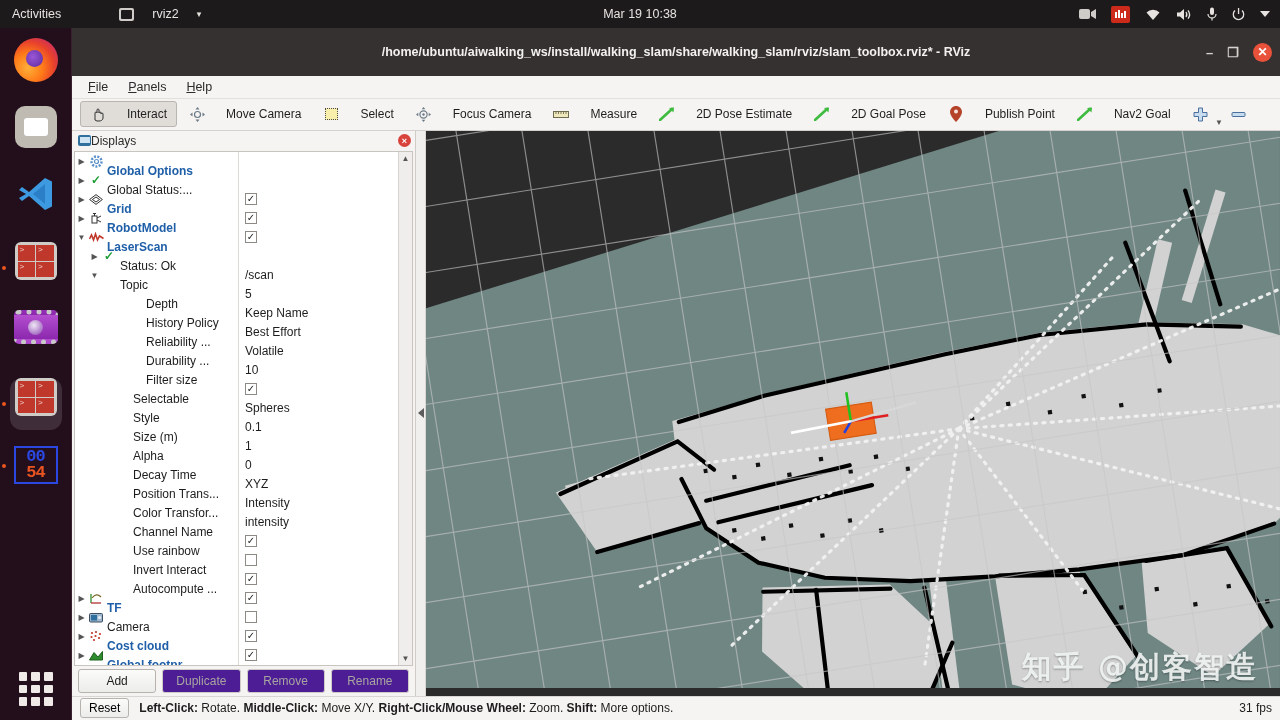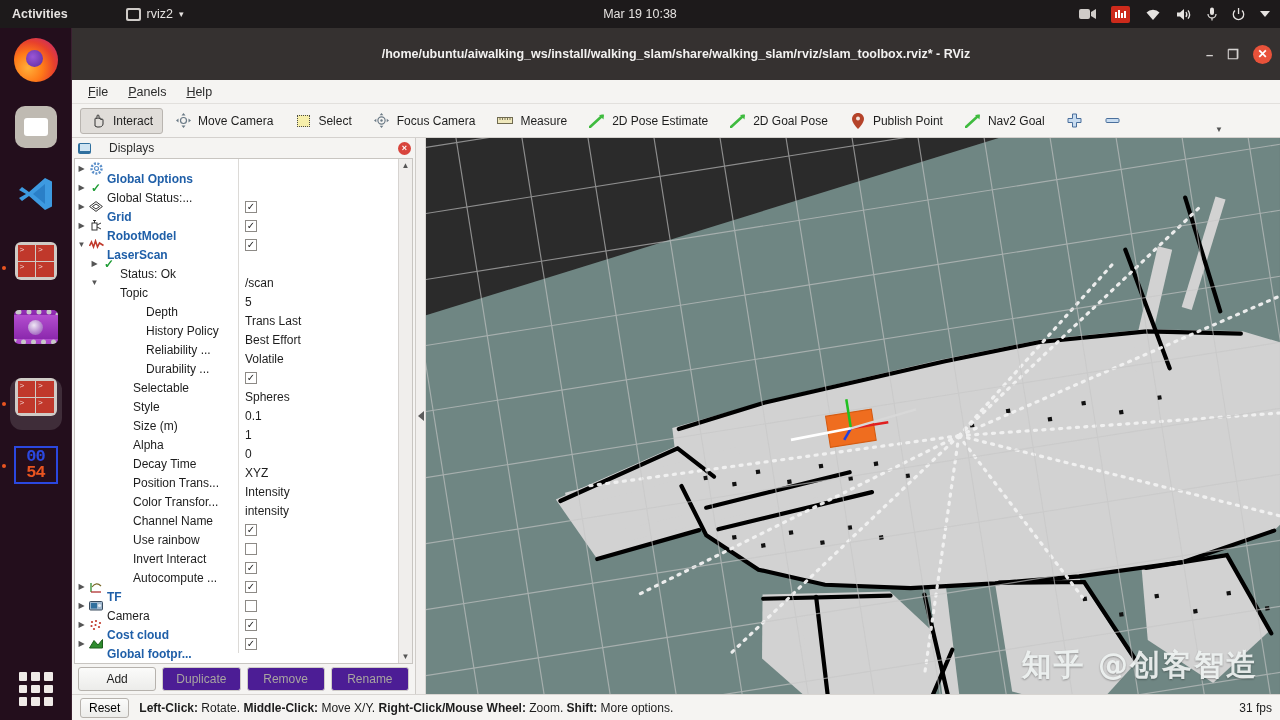--- a/index.html
+++ b/index.html
@@ -10,22 +10,22 @@
     background:#2c001e;
     position:relative;
   }
 
   
   #topbar {
     position:absolute; top:0; left:0; width:1280px; height:28px;
     background:#1d1a1b; color:#e6e3e1;
     display:flex; align-items:center; font-size:12.5px;
   }
-  #topbar .activities { margin-left:12px;font-weight:bold; }
-  #topbar .appname { margin-left:58px; display:flex; align-items:center; gap:6px; }
+  #topbar .activities { margin-left:12px; }
+  #topbar .appname { margin-left:58px; display:flex; align-items:center; gap:18px; }
   #topbar .appicon {
     width:15px; height:13px; background:#cfcbc8; border-radius:2px;
     position:relative; display:inline-block;
   }
   #topbar .appicon:after{
     content:""; position:absolute; left:2px; top:2px; right:2px; bottom:2px;
     background:#1d1a1b; border-radius:1px;
   }
   #topbar .caret { font-size:9px; }
   #topbar .clock {
@@ -129,38 +129,38 @@
     padding-left:8px; gap:4px; border-bottom:1px solid #e2e0dd;
   }
   #menubar .mi { padding:3px 8px; font-size:12.5px; color:#2b2b2b; border-radius:2px; }
   #menubar .mi u { text-decoration:underline; }
 
   #toolbar {
     height:34px; background:#f5f4f2; display:flex; align-items:center;
     padding-left:8px; gap:2px; border-bottom:1px solid #d4d1ce; position:relative;
   }
   .tbtn {
-    display:flex; align-items:center; gap:7px; padding:4px 9px; font-size:12px;
+    display:flex; align-items:center; gap:21px; padding:4px 9px; font-size:12px;
     color:#1e1e1e; border:1px solid transparent; border-radius:3px; white-space:nowrap;
   }
   .tbtn.checked { background:#e0ddd9; border:1px solid #b9b5b0; }
   .tb-icon { width:16px; height:16px; display:flex; align-items:center; justify-content:center; }
   .sq-select { width:13px; height:12px; background:#f7efab; border:1px dotted #4a4a4a; }
   .dropcaret { position:absolute; right:57px; bottom:3px; font-size:8px; color:#555; }
 
   
   #content { flex:1; display:flex; background:#f5f4f2; position:relative; }
 
   
   #displays {
     width:344px; background:#f5f4f2; display:flex; flex-direction:column;
     border-right:1px solid #cfccc8;
   }
   #dsp-header {
-    height:20px; display:flex; align-items:center; gap:18px; padding:0 6px;
+    height:20px; display:flex; align-items:center; gap:0; padding:0 6px;
     font-size:12px; color:#2b2b2b; position:relative;
   }
   #dsp-header .mon {
     width:13px; height:11px; background:#2f6f9e; border-radius:2px; position:relative;
   }
   #dsp-header .mon:after{
     content:""; position:absolute; left:1.5px; top:1.5px; right:1.5px; bottom:3px; background:#cfe4f2;
   }
   #dsp-header .closedot {
     position:absolute; right:4px; width:13px; height:13px; border-radius:50%;
@@ -564,35 +564,42 @@
               <span class="arrow"></span>
               <span class="ticon"></span>
               <span class="tlabel">Depth</span>
               <span class="tvalue">5</span>
             </div>
             <div class="trow ok">
               <span style="flex: 0 0 39px;"></span>
               <span class="arrow"></span>
               <span class="ticon"></span>
               <span class="tlabel">History Policy</span>
-              <span class="tvalue">Trans Last</span>
+              <span class="tvalue">Keep Name</span>
             </div>
             <div class="trow ok">
               <span style="flex: 0 0 39px;"></span>
               <span class="arrow"></span>
               <span class="ticon"></span>
               <span class="tlabel">Reliability ...</span>
               <span class="tvalue">Best Effort</span>
             </div>
             <div class="trow ok">
               <span style="flex: 0 0 39px;"></span>
               <span class="arrow"></span>
               <span class="ticon"></span>
               <span class="tlabel">Durability ...</span>
               <span class="tvalue">Volatile</span>
+            </div>
+            <div class="trow ok">
+              <span style="flex: 0 0 39px;"></span>
+              <span class="arrow"></span>
+              <span class="ticon"></span>
+              <span class="tlabel">Filter size</span>
+              <span class="tvalue">10</span>
             </div>
             <div class="trow ok">
               <span style="flex: 0 0 26px;"></span>
               <span class="arrow"></span>
               <span class="ticon"></span>
               <span class="tlabel">Selectable</span>
               <span class="tvalue">
                 <span class="cb">✓</span>
               </span>
             </div>

